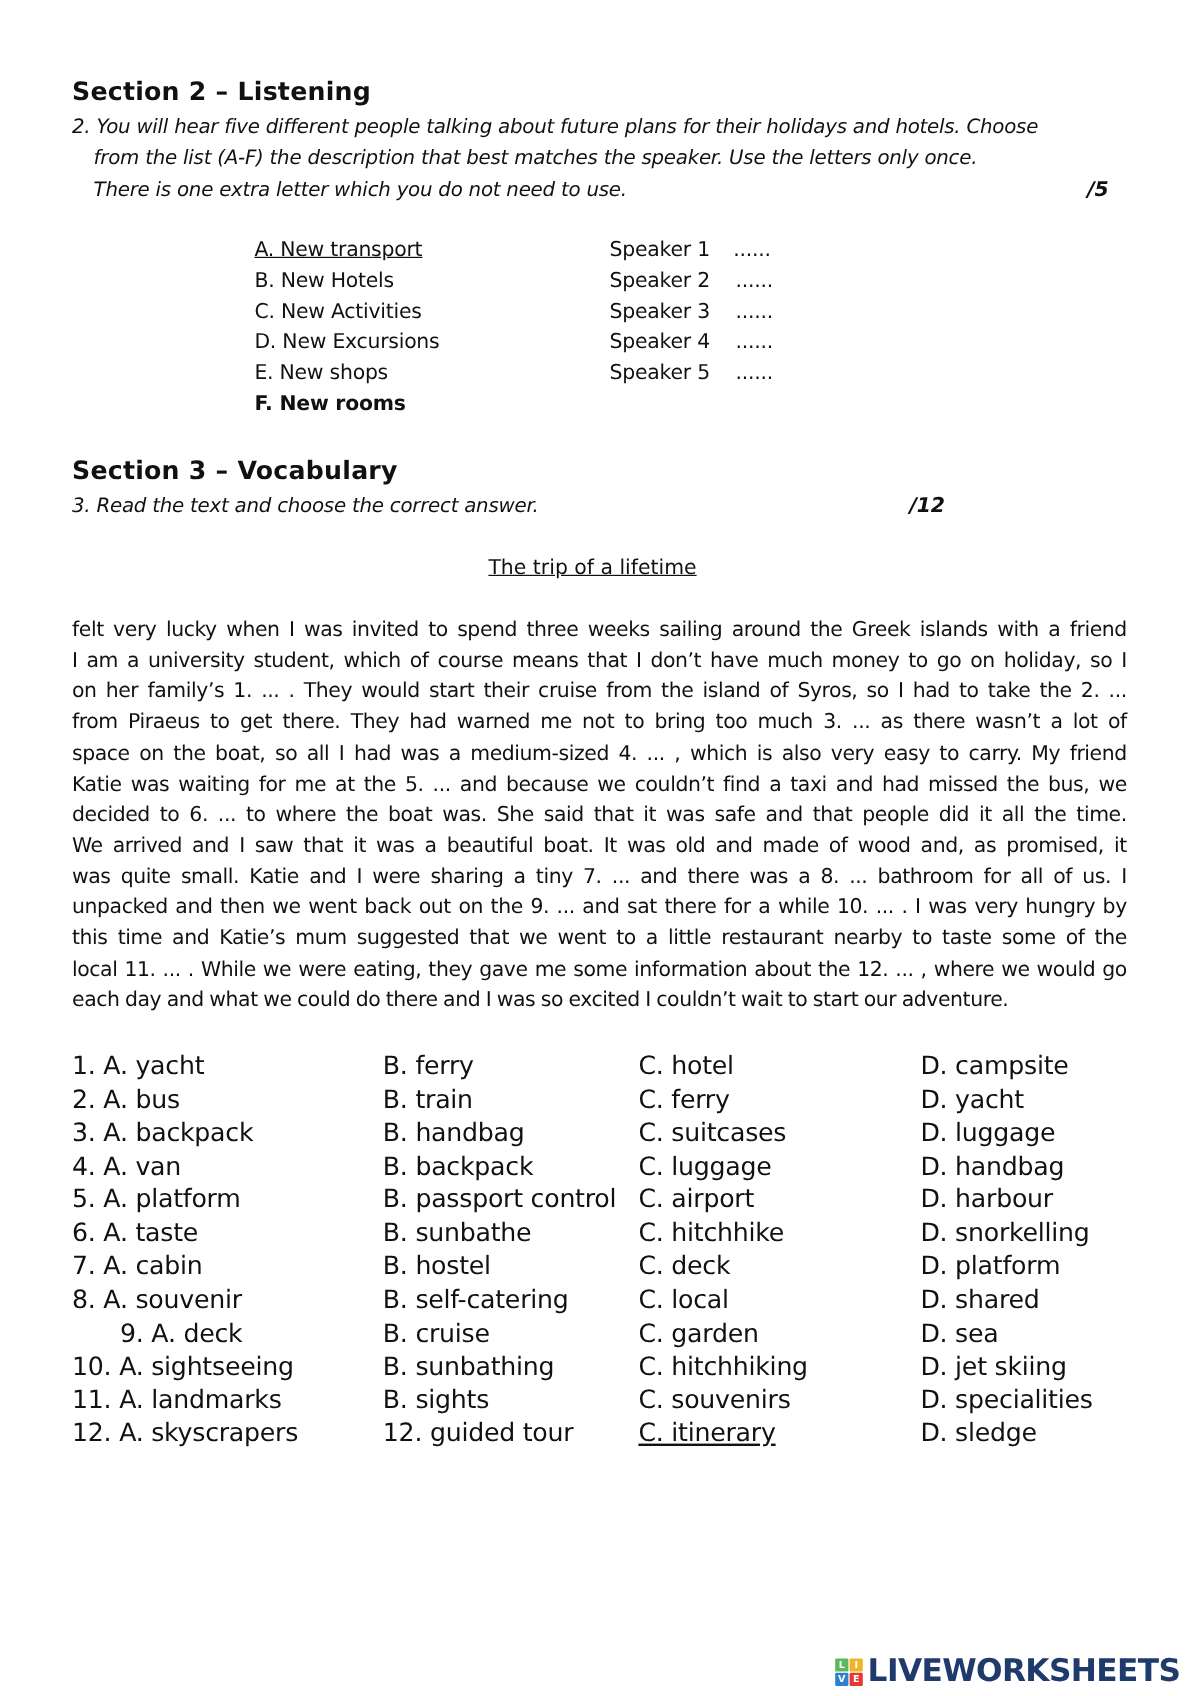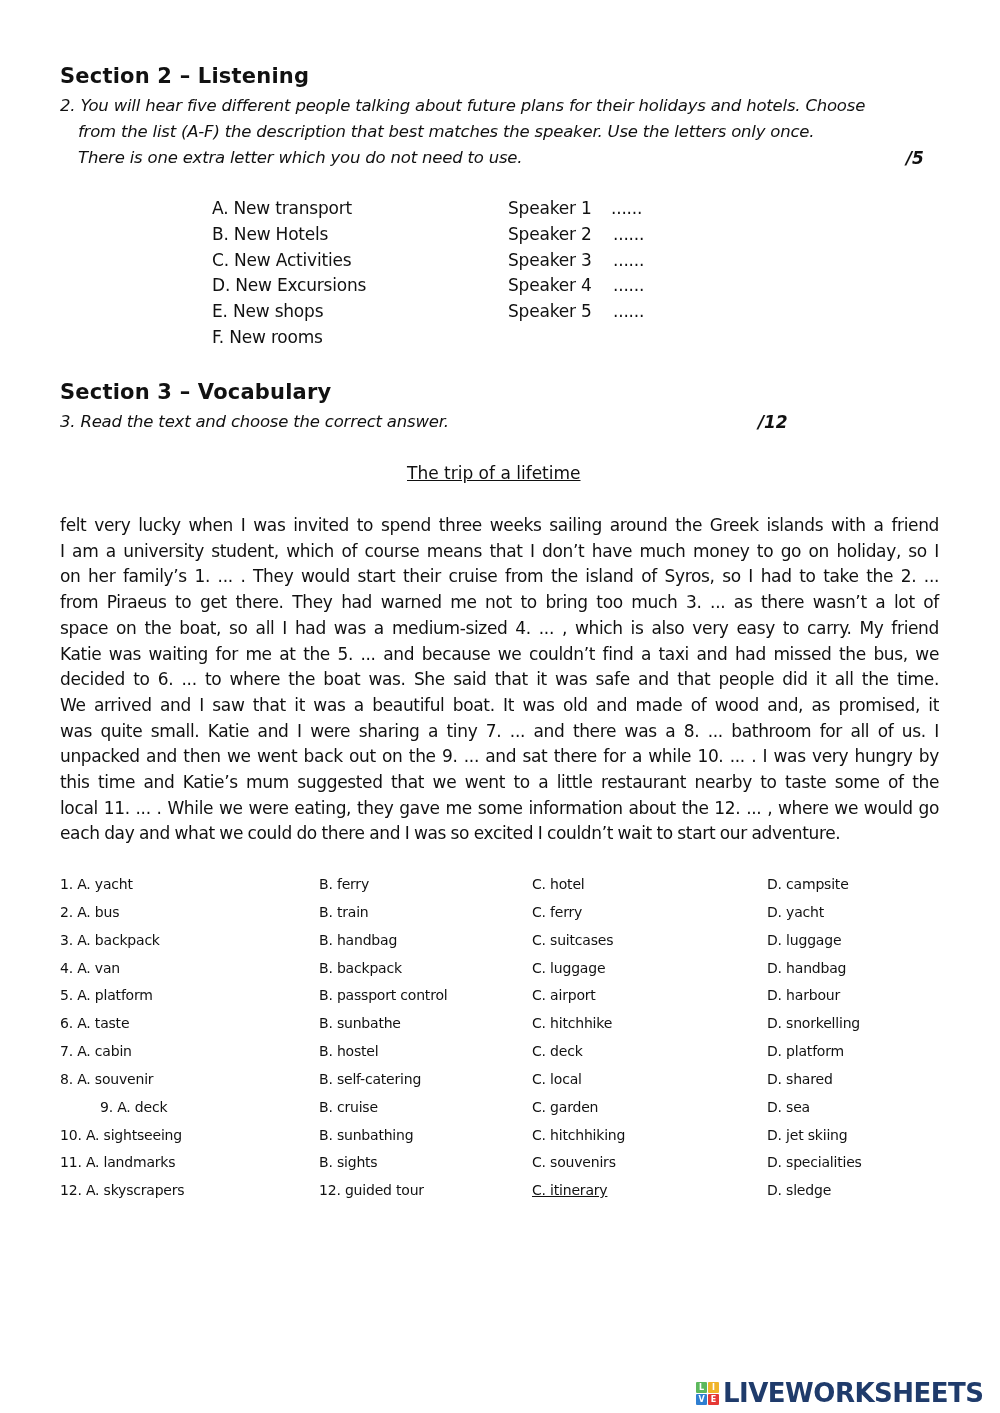--- a/index.html
+++ b/index.html
@@ -19,43 +19,43 @@
     }
     .score { font-weight: bold; font-style: italic; font-size: 17px; }
     .list-item { font-size: 17px; white-space: nowrap; letter-spacing: -0.2px; }
     .story-title { font-size: 17px; text-decoration: underline; white-space: nowrap; }
     .story {
       font-size: 17px; line-height: 25.7px; text-align: justify;
       text-align-last: left; letter-spacing: -0.35px; word-spacing: -0.5px;
     }
     .story span { display: block; text-align: justify; text-align-last: justify; white-space: nowrap; }
     .story span.last { text-align-last: left; }
-    .opt-row { position: absolute; left: 60px; width: 900px; height: 28px; font-size: 14px; white-space: nowrap; letter-spacing: -0.2px; }
+    .opt-row { position: absolute; left: 60px; width: 900px; height: 28px; font-size: 21px; white-space: nowrap; letter-spacing: -0.2px; }
     .opt-row span { position: absolute; top: 0; }
     .logo { position: absolute; left: 696px; top: 1380px; height: 26px; display: flex; align-items: center; }
     .logo-grid { display: grid; grid-template-columns: 11px 11px; grid-template-rows: 11px 11px; gap: 1px; margin-right: 4px; }
     .logo-grid div { font-family: "DejaVu Sans", sans-serif; font-weight: bold; font-size: 8px; color: #fff; display: flex; align-items: center; justify-content: center; border-radius: 1px; }
     .logo-text { font-family: "DejaVu Sans", sans-serif; font-weight: bold; font-size: 26px; letter-spacing: -0.5px; }
   </style>
 </head>
 <body>
 
 <div class="abs section-title" style="left:60px; top:64px;">Section 2 – Listening</div>
 <div class="abs instr" style="left:60px; top:93px;">2. You will hear five different people talking about future plans for their holidays and hotels. Choose</div>
 <div class="abs instr" style="left:78px; top:119px;">from the list (A-F) the description that best matches the speaker. Use the letters only once.</div>
 <div class="abs instr" style="left:78px; top:145px;">There is one extra letter which you do not need to use.</div>
 <div class="abs instr score" style="left:906px; top:145px;">/5</div>
 
 <div>
-  <div class="abs list-item" style="left:212px; top:198px;">A. New transport</div>
+  <div class="abs list-item" style="left:212px; top:198px;text-decoration:underline;">A. New transport</div>
   <div class="abs list-item" style="left:212px; top:224px;">B. New Hotels</div>
   <div class="abs list-item" style="left:212px; top:250px;">C. New Activities</div>
   <div class="abs list-item" style="left:212px; top:275px;">D. New Excursions</div>
   <div class="abs list-item" style="left:212px; top:301px;">E. New shops</div>
-  <div class="abs list-item" style="left:212px; top:327px;">F. New rooms</div>
+  <div class="abs list-item" style="left:212px; top:327px;font-weight:bold;">F. New rooms</div>
 </div>
 
 <div>
   <div class="abs list-item" style="left:508px; top:198px;">Speaker 1</div>
   <div class="abs list-item" style="left:611px; top:198px;">......</div>
   <div class="abs list-item" style="left:508px; top:224px;">Speaker 2</div>
   <div class="abs list-item" style="left:613px; top:224px;">......</div>
   <div class="abs list-item" style="left:508px; top:250px;">Speaker 3</div>
   <div class="abs list-item" style="left:613px; top:250px;">......</div>
   <div class="abs list-item" style="left:508px; top:275px;">Speaker 4</div>

